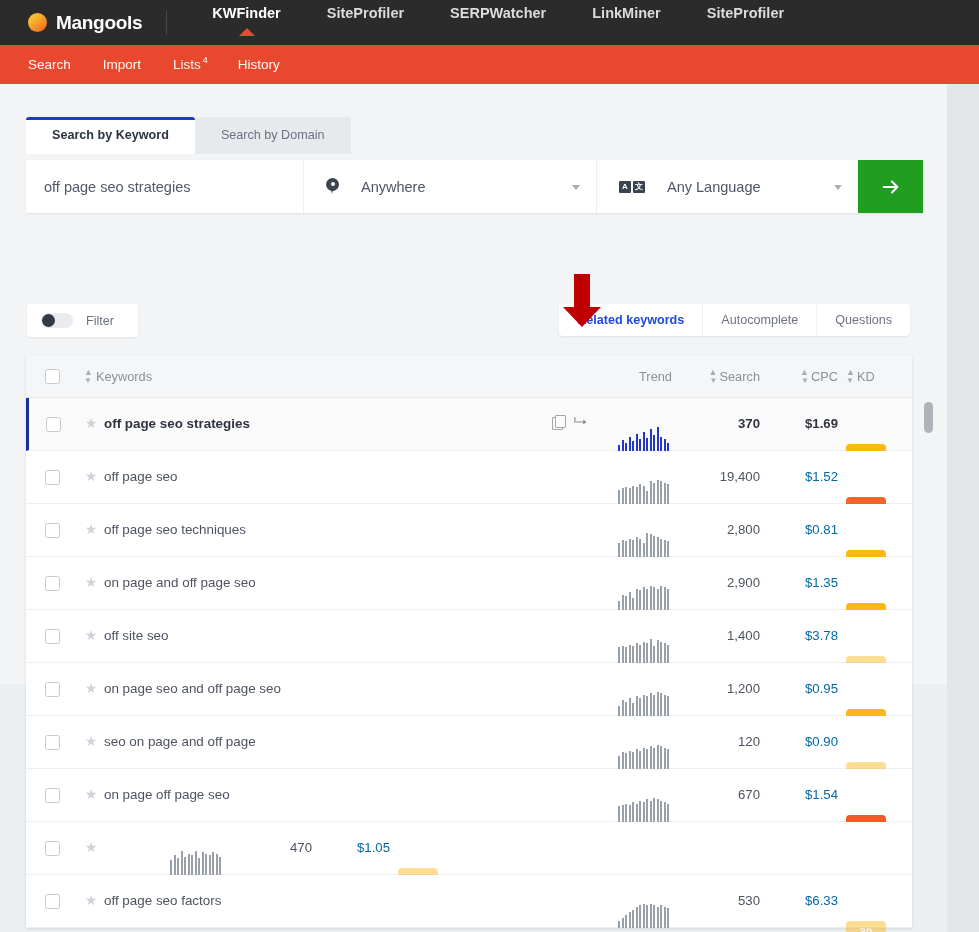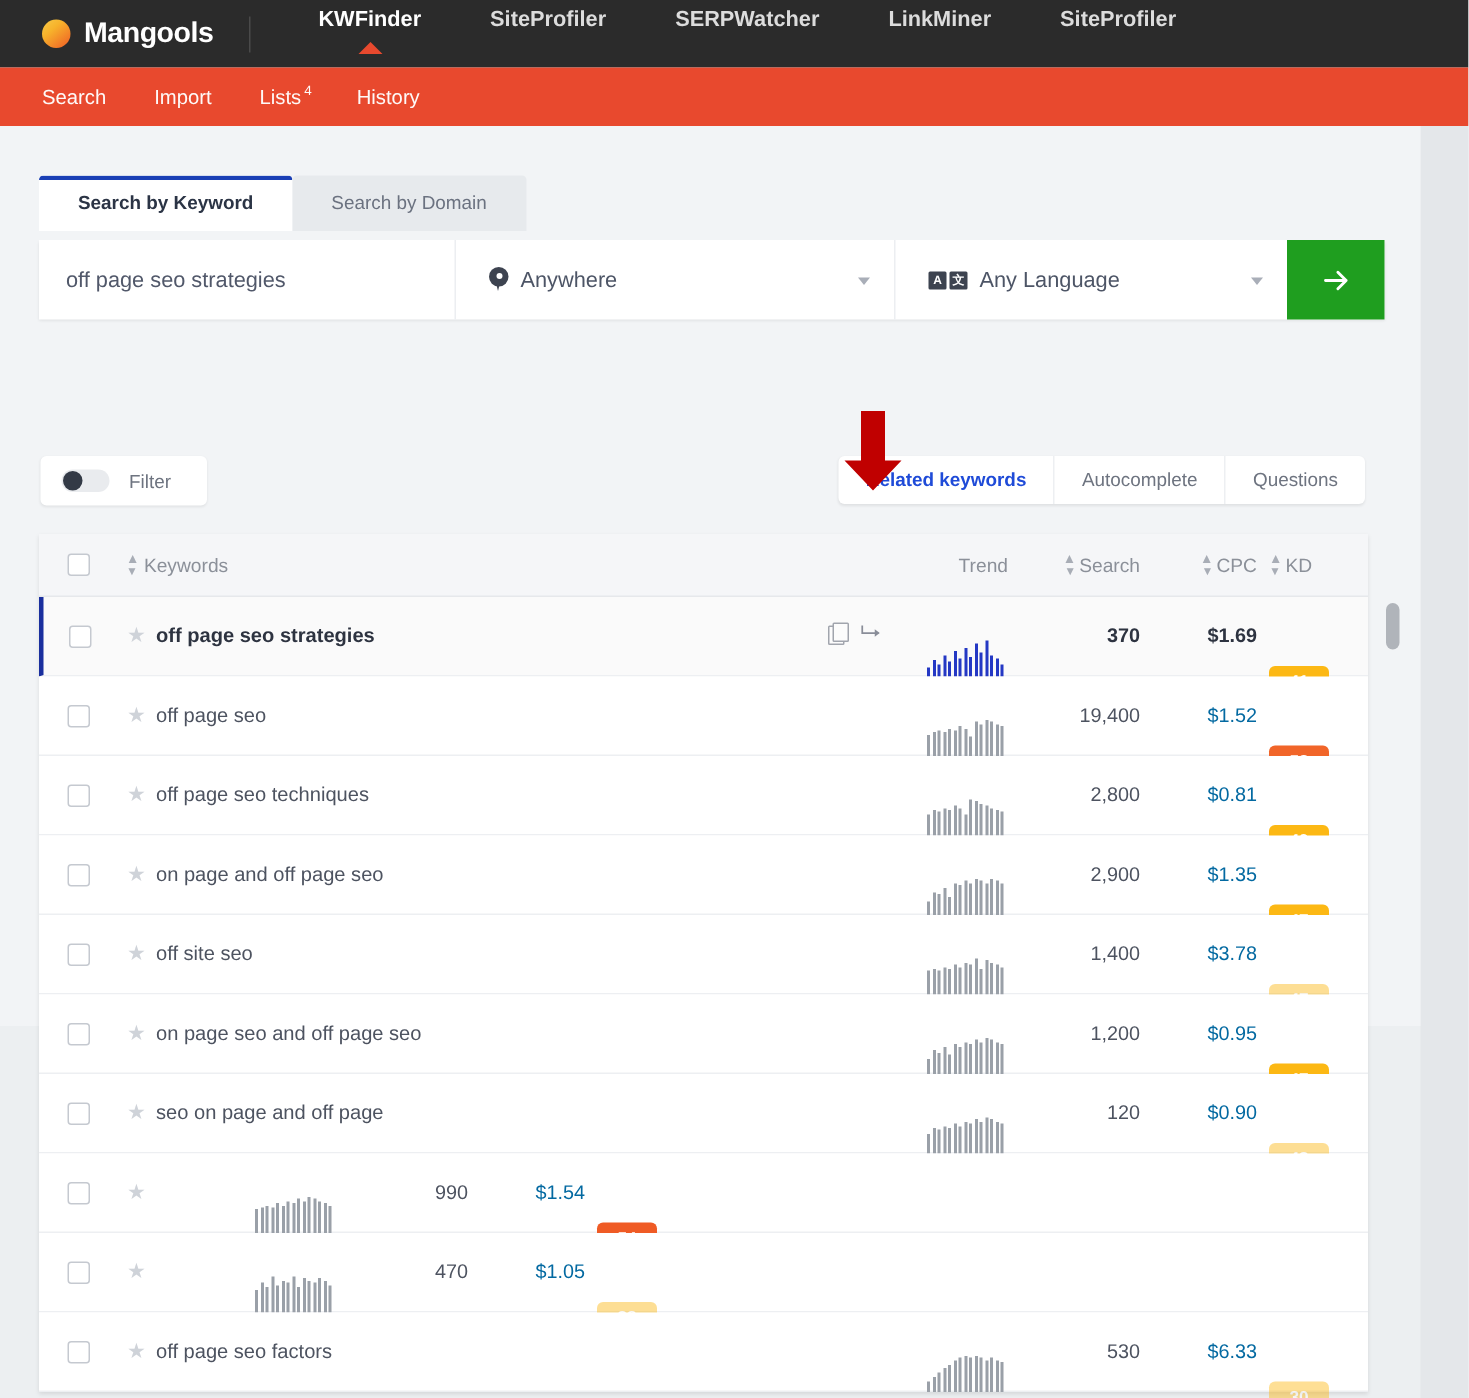--- a/index.html
+++ b/index.html
@@ -71,21 +71,21 @@
   
   .searchrow {
     position:absolute; left:26px; top:76px; width:897px; height:53px;
     display:flex; background:#fff; box-shadow:0 1px 2px rgba(0,0,0,.09);
   }
   .kwinput {
     flex: 0 0 277px; border:none; outline:none; font-size:14.5px;
     color:#51586a; padding-left:18px; font-family:inherit; background:transparent;
   }
   .selbox {
-    position:relative; display:flex; align-items:center; gap:8px;
+    position:relative; display:flex; align-items:center; gap:22px;
     border-left:1px solid #eceef1; padding-left:22px; cursor:pointer;
   }
   .selbox.loc { flex: 0 0 293px; }
   .selbox.lang { flex: 0 0 262px; }
   .sel-label { font-size:14.5px; color:#4d5566; }
   .caret {
     position:absolute; right:16px; top:50%; margin-top:-2px;
     border-left:4px solid transparent; border-right:4px solid transparent;
     border-top:5px solid #a9aeb8;
   }
@@ -559,41 +559,42 @@
               <span class="kd fade-60" style="background:#fcb814">43</span>
             </div>
           </div>
           <div class="row">
             <div class="c-check">
               <span class="cbox"></span>
             </div>
             <div class="c-star">
               <span class="star">★</span>
             </div>
-            <div class="c-icons"></div>
-            <div class="c-trend">
-              <span class="spark">
-                <i style="height:16px"></i>
-                <i style="height:17px"></i>
-                <i style="height:18px"></i>
-                <i style="height:17px"></i>
-                <i style="height:20px"></i>
-                <i style="height:18px"></i>
-                <i style="height:21px"></i>
-                <i style="height:20px"></i>
-                <i style="height:23px"></i>
-                <i style="height:21px"></i>
-                <i style="height:24px"></i>
-                <i style="height:23px"></i>
-                <i style="height:21px"></i>
-                <i style="height:20px"></i>
-                <i style="height:18px"></i>
-              </span>
-            </div>
-            <div class="c-search">990</div>
+            <div class="c-kw">on page off page seo</div>
+            <div class="c-icons"></div>
+            <div class="c-trend">
+              <span class="spark">
+                <i style="height:16px"></i>
+                <i style="height:17px"></i>
+                <i style="height:18px"></i>
+                <i style="height:17px"></i>
+                <i style="height:20px"></i>
+                <i style="height:18px"></i>
+                <i style="height:21px"></i>
+                <i style="height:20px"></i>
+                <i style="height:23px"></i>
+                <i style="height:21px"></i>
+                <i style="height:24px"></i>
+                <i style="height:23px"></i>
+                <i style="height:21px"></i>
+                <i style="height:20px"></i>
+                <i style="height:18px"></i>
+              </span>
+            </div>
+            <div class="c-search">670</div>
             <div class="c-cpc">$1.54</div>
             <div class="c-kd">
               <span class="kd" style="background:#ef5b25">54</span>
             </div>
           </div>
           <div class="row">
             <div class="c-check">
               <span class="cbox"></span>
             </div>
             <div class="c-star">

